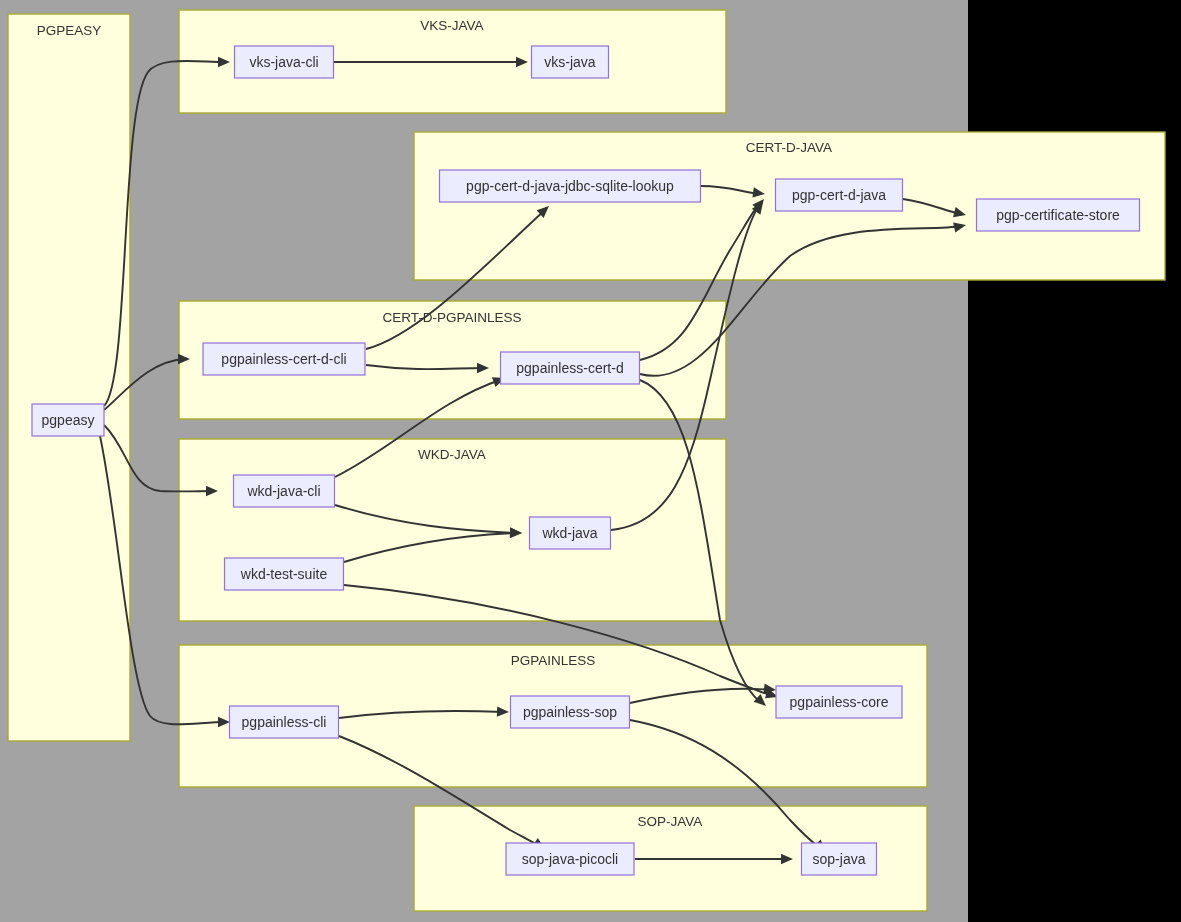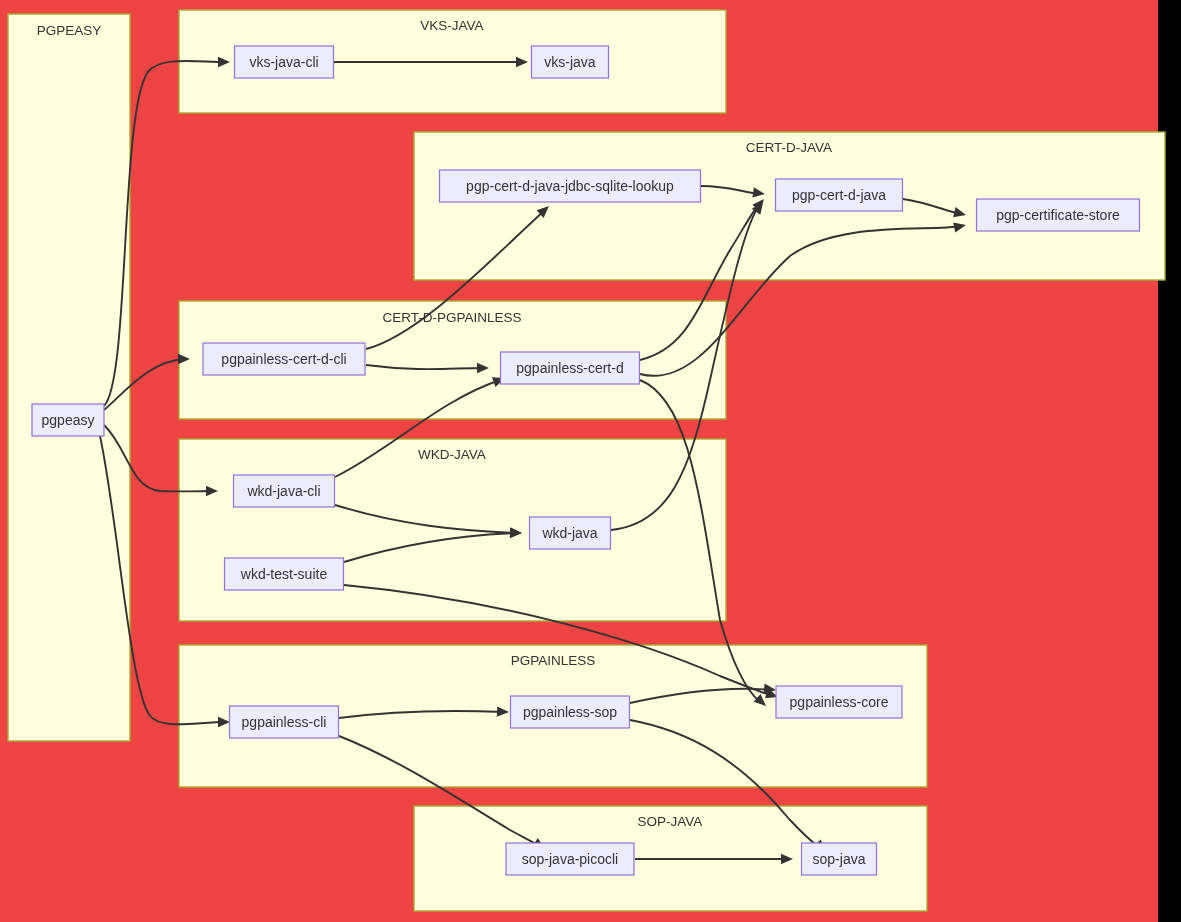--- a/index.html
+++ b/index.html
@@ -9,23 +9,23 @@
     background: #000000;
   }
   body {
     width: 1181px;
     height: 922px;
     overflow: hidden;
     font-family: "Liberation Sans", sans-serif;
   }
   #diagram-root {
     position: relative;
-    width: 1158px;
+    width: 968px;
     height: 922px;
-    background: #ef4444;
+    background: #a3a3a3;
   }
   svg#graph {
     display: block;
     width: 1181px;
     height: 922px;
   }
   .cluster-rect {
     fill: #ffffde;
     stroke: #aaaa33;
     stroke-width: 1.4px;

